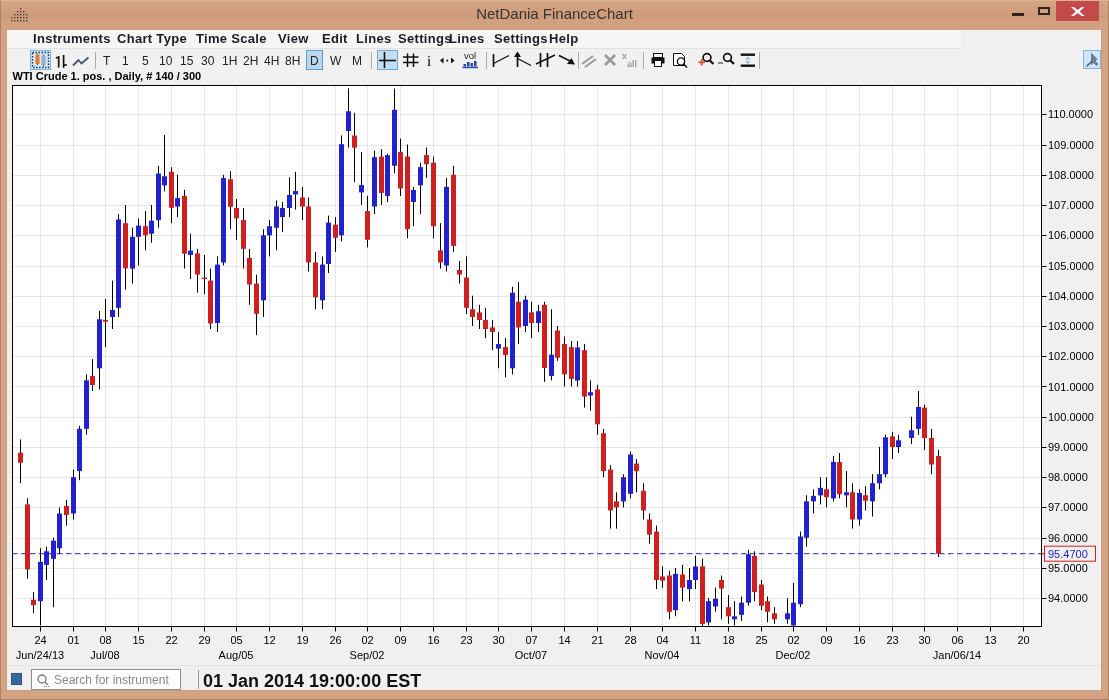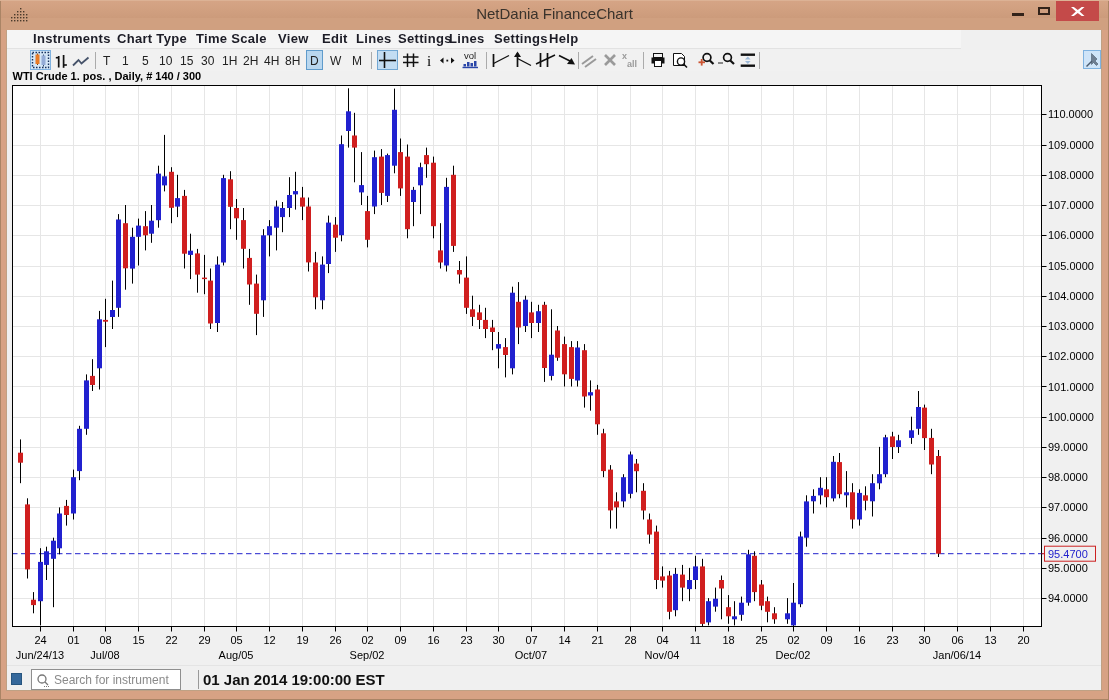--- a/index.html
+++ b/index.html
@@ -27,21 +27,21 @@
   #chartlabel { left:12.5px; top:70px; font-size:11px; color:#000;font-weight:bold; }
   
   #statusbar { left:7px; top:665px; width:1094px; height:26px; background:#f0f0f0;
                border-top:1px solid #e4e4e4; }
   #legendsq { position:absolute; left:4px; top:7px; width:11px; height:12px;
               background:#35689b; border:1px solid #27557f; }
   #searchbox { position:absolute; left:24px; top:3px; width:150px; height:21px;
                background:#fff; border:1px solid #8f8f8f; }
   #searchbox .ph { position:absolute; left:22px; top:3px; font-size:12px; color:#8a8a8a; }
   #statsep { position:absolute; left:191px; top:4px; width:1px; height:19px; background:#999; }
-  #stamp { position:absolute; left:196px; top:5px; font-size:15px; font-weight:bold; color:#111; }
+  #stamp { position:absolute; left:196px; top:5px; font-size:18px; font-weight:bold; color:#111; }
   
   .brd { background:#d7a284; }
 </style>
 </head>
 <body>
   <div class="abs" id="content"></div>
 
   <svg width="1109" height="700" viewBox="0 0 1109 700" style="position:absolute;left:0;top:0" font-family="Liberation Sans, sans-serif">
     <rect x="12.0" y="85.0" width="1029.0" height="541.0" fill="#ffffff"></rect>
     <line x1="12.0" y1="598.5" x2="1041.0" y2="598.5" stroke="#e6e6e6" stroke-width="1"></line>

